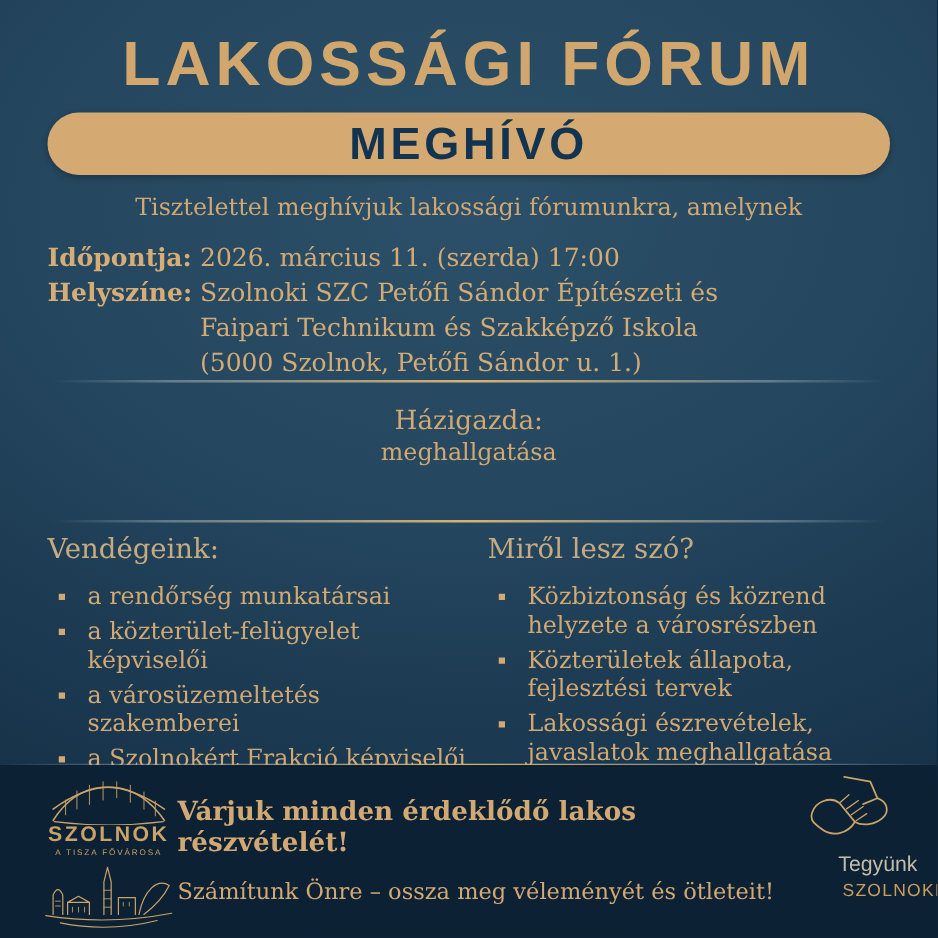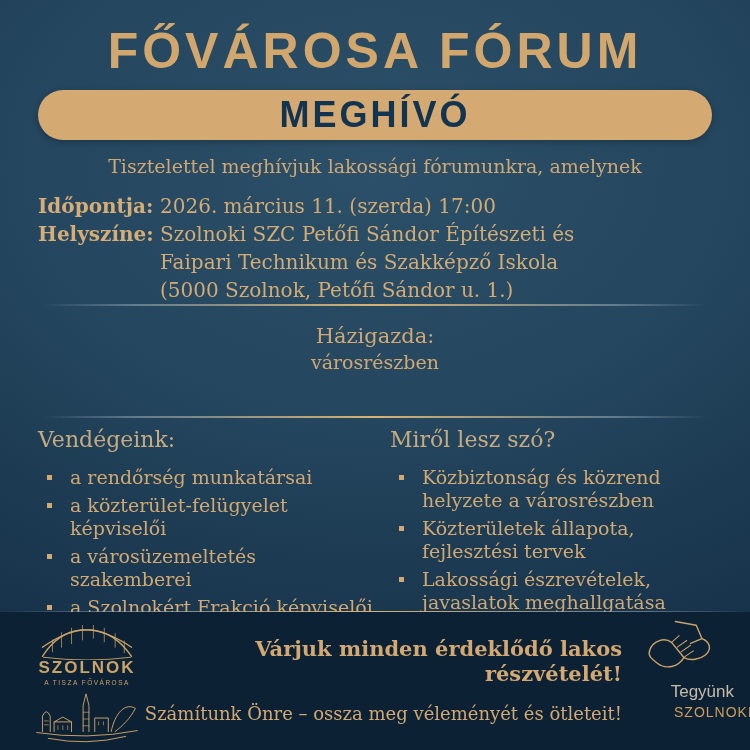--- a/index.html
+++ b/index.html
@@ -53,34 +53,34 @@
     font-size:19px;line-height:23px;color:#d2a873;
   }
   .bullet{flex:none;width:5px;height:5px;background:#d2a873;margin:9px 18px 0 9px;}
   .footer{
     position:absolute;top:612px;left:0;right:0;height:138px;
     background:#0d2134;
   }
   .city-logo{position:absolute;left:26px;top:8px;width:122px;text-align:center;color:#c9a368;}
   .city-name{font-family:"Liberation Sans", sans-serif;font-weight:bold;font-size:17px;letter-spacing:2px;margin-top:-2px;}
   .city-tagline{font-family:"Liberation Sans", sans-serif;font-size:6.5px;letter-spacing:1.5px;margin-top:1px;}
-  .footer-center{position:absolute;left:142px;right:128px;top:24px;text-align:right;color:#d2a873;}
+  .footer-center{position:absolute;left:142px;right:128px;top:24px;text-align:left;color:#d2a873;}
   .cta-1{font-size:21px;font-weight:bold;}
   .cta-2{margin-top:17px;font-size:18px;}
   .org-logo{position:absolute;right:16px;top:6px;width:104px;text-align:right;}
   .org-line1{font-family:"Liberation Sans", sans-serif;font-size:17px;color:#c3bcab;margin-top:2px;}
   .org-line2{font-family:"Liberation Sans", sans-serif;font-weight:normal;font-size:14px;letter-spacing:1px;color:#cc9e5e;margin-top:2px;margin-left:44px;}
   svg.lineart{display:block;margin:0 auto;stroke:#c9a368;fill:none;stroke-linecap:round;stroke-linejoin:round;}
 </style>
 </head>
 <body>
 
 <div class="poster">
 
-  <div class="title">FŐVÁROSA FÓRUM</div>
+  <div class="title">LAKOSSÁGI FÓRUM</div>
 
   <div class="badge">
     <span class="badge-text">MEGHÍVÓ</span>
   </div>
 
   <div class="tagline">Tisztelettel meghívjuk lakossági fórumunkra, amelynek</div>
 
   <div class="details">
     <div class="label">Időpontja:</div>
     <div>2026. március 11. (szerda) 17:00</div>
@@ -89,21 +89,21 @@
       <div>Szolnoki SZC Petőfi Sándor Építészeti és</div>
       <div>Faipari Technikum és Szakképző Iskola</div>
       <div>(5000 Szolnok, Petőfi Sándor u. 1.)</div>
     </div>
   </div>
 
   <div class="divider divider-1"></div>
 
   <div class="host">
     <div class="host-intro">Házigazda:</div>
-    <div class="host-role">városrészben</div>
+    <div class="host-role">meghallgatása</div>
   </div>
 
   <div class="divider divider-2"></div>
 
   <div class="columns">
     <div class="col-left">
       <h3 class="col-heading">Vendégeink:</h3>
       <ul class="bullets">
         <li>
             <span class="bullet"></span>

